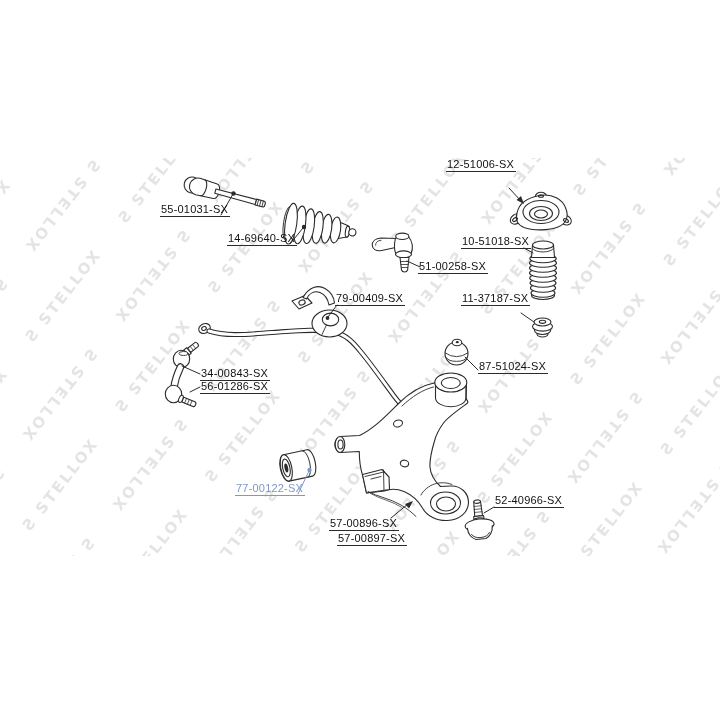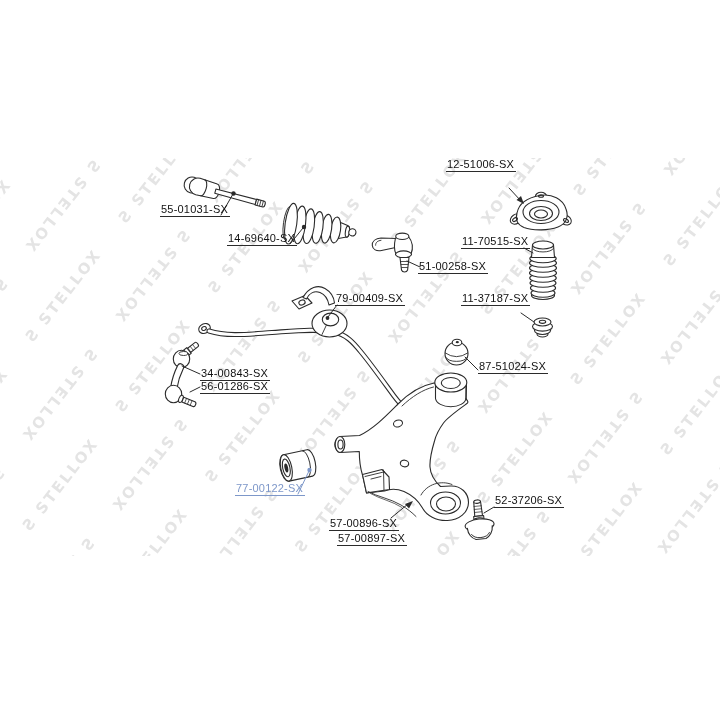--- a/index.html
+++ b/index.html
@@ -252,22 +252,22 @@
         <polygon points="413,501 409,508.5 404.9,503.9" fill="#2b2b2b" stroke="none"></polygon>
       <path d="M494,507 L484,513"></path>
     </g>
   </svg>
 
   <div class="pl" id="pl-l55">55-01031-SX</div>
   <div class="pl" id="pl-l14">14-69640-SX</div>
   <div class="pl" id="pl-l12">12-51006-SX</div>
   <div class="pl" id="pl-l51">51-00258-SX</div>
   <div class="pl" id="pl-l79">79-00409-SX</div>
-  <div class="pl" id="pl-l11a">11-70515-SX</div>
+  <div class="pl" id="pl-l11a">10-51018-SX</div>
   <div class="pl" id="pl-l11b">11-37187-SX</div>
   <div class="pl" id="pl-l87">87-51024-SX</div>
   <div class="pl" id="pl-l56a">34-00843-SX</div>
   <div class="pl" id="pl-l56b">56-01286-SX</div>
   <div class="pl hl" id="pl-l77">77-00122-SX</div>
   <div class="pl" id="pl-l57a">57-00896-SX</div>
   <div class="pl" id="pl-l57b">57-00897-SX</div>
-  <div class="pl" id="pl-l52">52-37206-SX</div>
+  <div class="pl" id="pl-l52">52-40966-SX</div>
 </div>
 
 </body></html>

